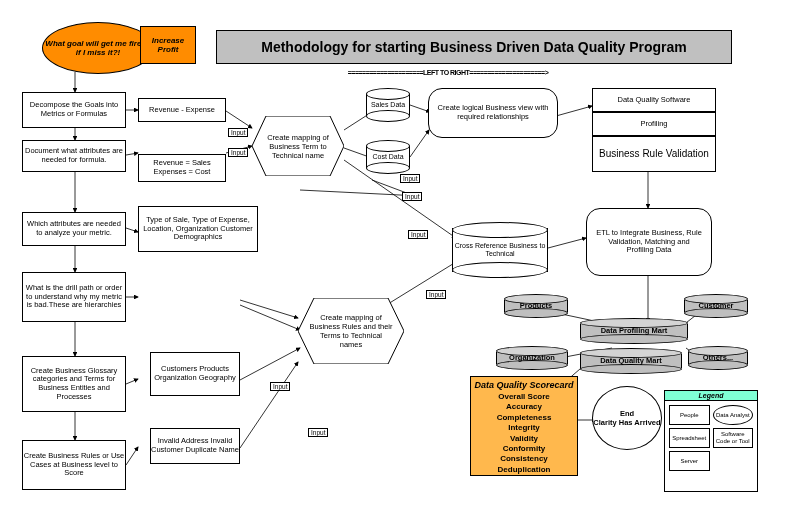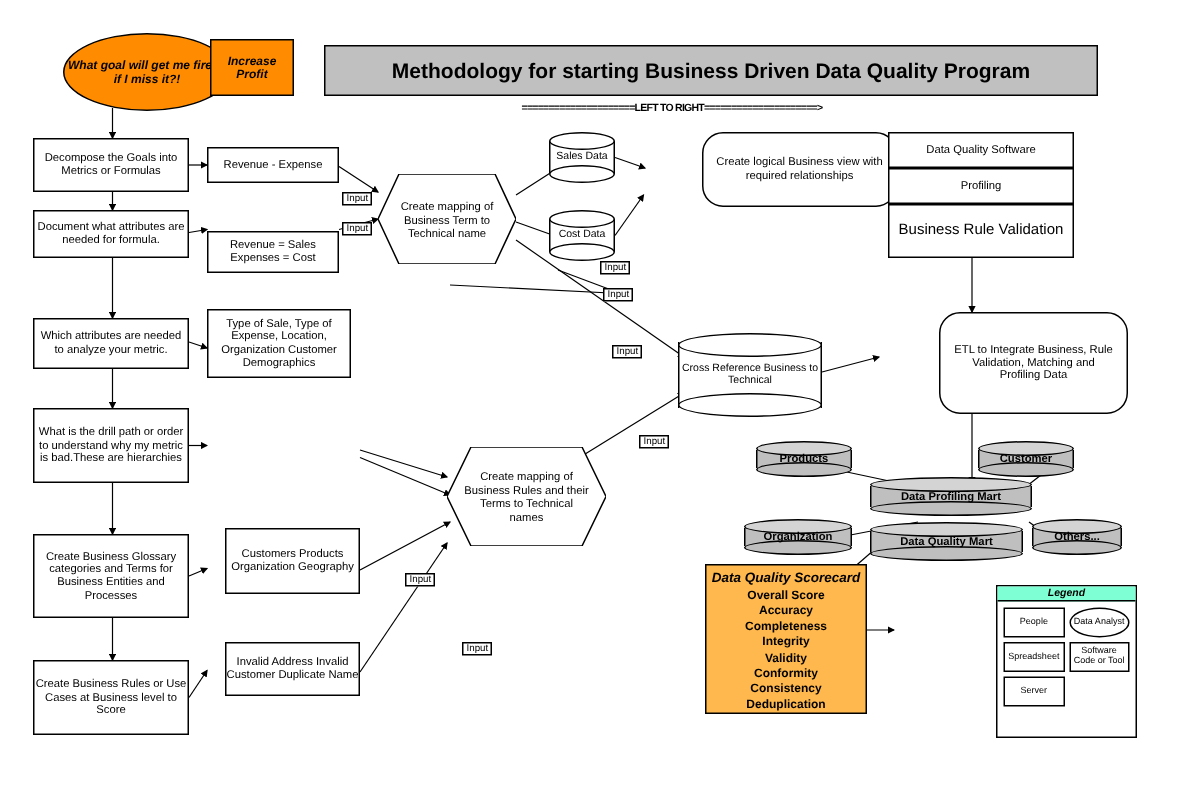--- a/index.html
+++ b/index.html
@@ -14,21 +14,21 @@
   .cyl{position:absolute;}
   .cyl .body{position:absolute;left:0;right:0;top:6px;bottom:6px;background:#fff;border-left:1px solid #000;border-right:1px solid #000;}
   .cyl .top{position:absolute;left:0;right:0;top:0;height:12px;border:1px solid #000;border-radius:50%;background:#fff;box-sizing:border-box;}
   .cyl .bot{position:absolute;left:0;right:0;bottom:0;height:12px;border:1px solid #000;border-radius:50%;background:#fff;box-sizing:border-box;}
   .cyl .txt{position:absolute;left:0;right:0;top:0;bottom:0;display:flex;align-items:center;justify-content:center;text-align:center;font-size:7px;z-index:3;line-height:1.15;}
   .cyl-gray .body{background:#bfbfbf;}
   .cyl-gray .top{background:#d4d4d4;}
   .cyl-gray .bot{background:#bfbfbf;}
   .cyl-gray .txt{font-size:7.5px;font-weight:bold;}
   .hex{position:absolute;display:flex;align-items:center;justify-content:center;text-align:center;font-size:7.5px;line-height:1.2;}
-  .rrect{position:absolute;background:#fff;border:1px solid #000;border-radius:14px;display:flex;align-items:center;justify-content:center;text-align:center;font-size:7.5px;line-height:1.15;margin-left:40px;}
+  .rrect{position:absolute;background:#fff;border:1px solid #000;border-radius:14px;display:flex;align-items:center;justify-content:center;text-align:center;font-size:7.5px;line-height:1.15;}
   .scorecard{position:absolute;background:#ffb84d;border:1px solid #000;}
   .scorecard .hdr{font-size:9px;font-weight:bold;font-style:italic;text-align:center;padding:3px 0 2px;}
   .scorecard .items{font-size:8px;font-weight:bold;text-align:center;line-height:1.3;padding-bottom:4px;}
   .legend{position:absolute;border:1px solid #000;background:#fff;}
   .legend .lhdr{background:#7fffd4;border-bottom:1px solid #000;font-size:7px;font-weight:bold;font-style:italic;text-align:center;padding:1px 0;}
   .legend .cellgrid{display:grid;grid-template-columns:1fr 1fr;gap:3px;padding:4px;}
   .legend .cell{border:1px solid #000;font-size:6px;text-align:center;line-height:1.1;padding:2px 0;background:#fff;min-height:14px;display:flex;align-items:center;justify-content:center;}
   .legend .cell.oval{border-radius:50%;}
   .legend .cell.single{grid-column:1/2;}
   svg.lines{position:absolute;left:0;top:0;width:800px;height:524px;pointer-events:none;}
@@ -136,21 +136,21 @@
   <div class="node" style="left:22px;top:440px;width:104px;height:50px;">
     <span>Create Business Rules or Use Cases at Business level to Score</span>
   </div>
 
   <div class="node" style="left:138px;top:98px;width:88px;height:24px;">
     <span>Revenue - Expense</span>
   </div>
   <div class="node" style="left:138px;top:140px;width:88px;height:28px;margin-top:14px;">
     <span>Revenue = Sales Expenses = Cost</span>
   </div>
-  <div class="node" style="left:138px;top:206px;width:96px;height:46px;">
+  <div class="node" style="left:138px;top:206px;width:120px;height:46px;">
     <span>Type of Sale, Type of Expense, Location, Organization Customer Demographics</span>
   </div>
   <div class="node" style="left:150px;top:352px;width:90px;height:44px;">
     <span>Customers Products Organization Geography</span>
   </div>
   <div class="node" style="left:150px;top:428px;width:90px;height:36px;">
     <span>Invalid Address Invalid Customer Duplicate Name</span>
   </div>
 
   <div class="hex" style="left:252px;top:116px;width:92px;height:60px;">
@@ -201,21 +201,21 @@
   <div class="node" style="left:592px;top:136px;width:124px;height:36px;font-size:10px;">
     <span>Business Rule Validation</span>
   </div>
 
   <div class="cyl cyl-gray" style="left:504px;top:294px;width:64px;height:24px;">
     <div class="body"></div>
     <div class="top" style="height:10px;"></div>
     <div class="bot" style="height:10px;"></div>
     <div class="txt">Products</div>
   </div>
-  <div class="cyl cyl-gray" style="left:652px;top:294px;width:64px;height:24px;">
+  <div class="cyl cyl-gray" style="left:684px;top:294px;width:64px;height:24px;">
     <div class="body"></div>
     <div class="top" style="height:10px;"></div>
     <div class="bot" style="height:10px;"></div>
     <div class="txt">Customer</div>
   </div>
   <div class="cyl cyl-gray" style="left:496px;top:346px;width:72px;height:24px;">
     <div class="body"></div>
     <div class="top" style="height:10px;"></div>
     <div class="bot" style="height:10px;"></div>
     <div class="txt">Organization</div>
@@ -244,20 +244,24 @@
     <div class="items" style="white-space:pre-line;">Overall Score
 Accuracy
 Completeness
 Integrity
 Validity
 Conformity
 Consistency
 Deduplication</div>
   </div>
 
+  <div class="end-oval" style="left:592px;top:386px;width:68px;height:62px;">
+    <span>End</span>
+    <span style="font-weight:bold;">Clarity Has Arrived</span>
+  </div>
 
   <div class="legend" style="left:664px;top:390px;width:92px;height:100px;">
     <div class="lhdr">Legend</div>
     <div class="cellgrid">
       <div class="cell">People</div>
       <div class="cell oval">Data Analyst</div>
       <div class="cell">Spreadsheet</div>
       <div class="cell">Software Code or Tool</div>
       <div class="cell single">Server</div>
     </div>

